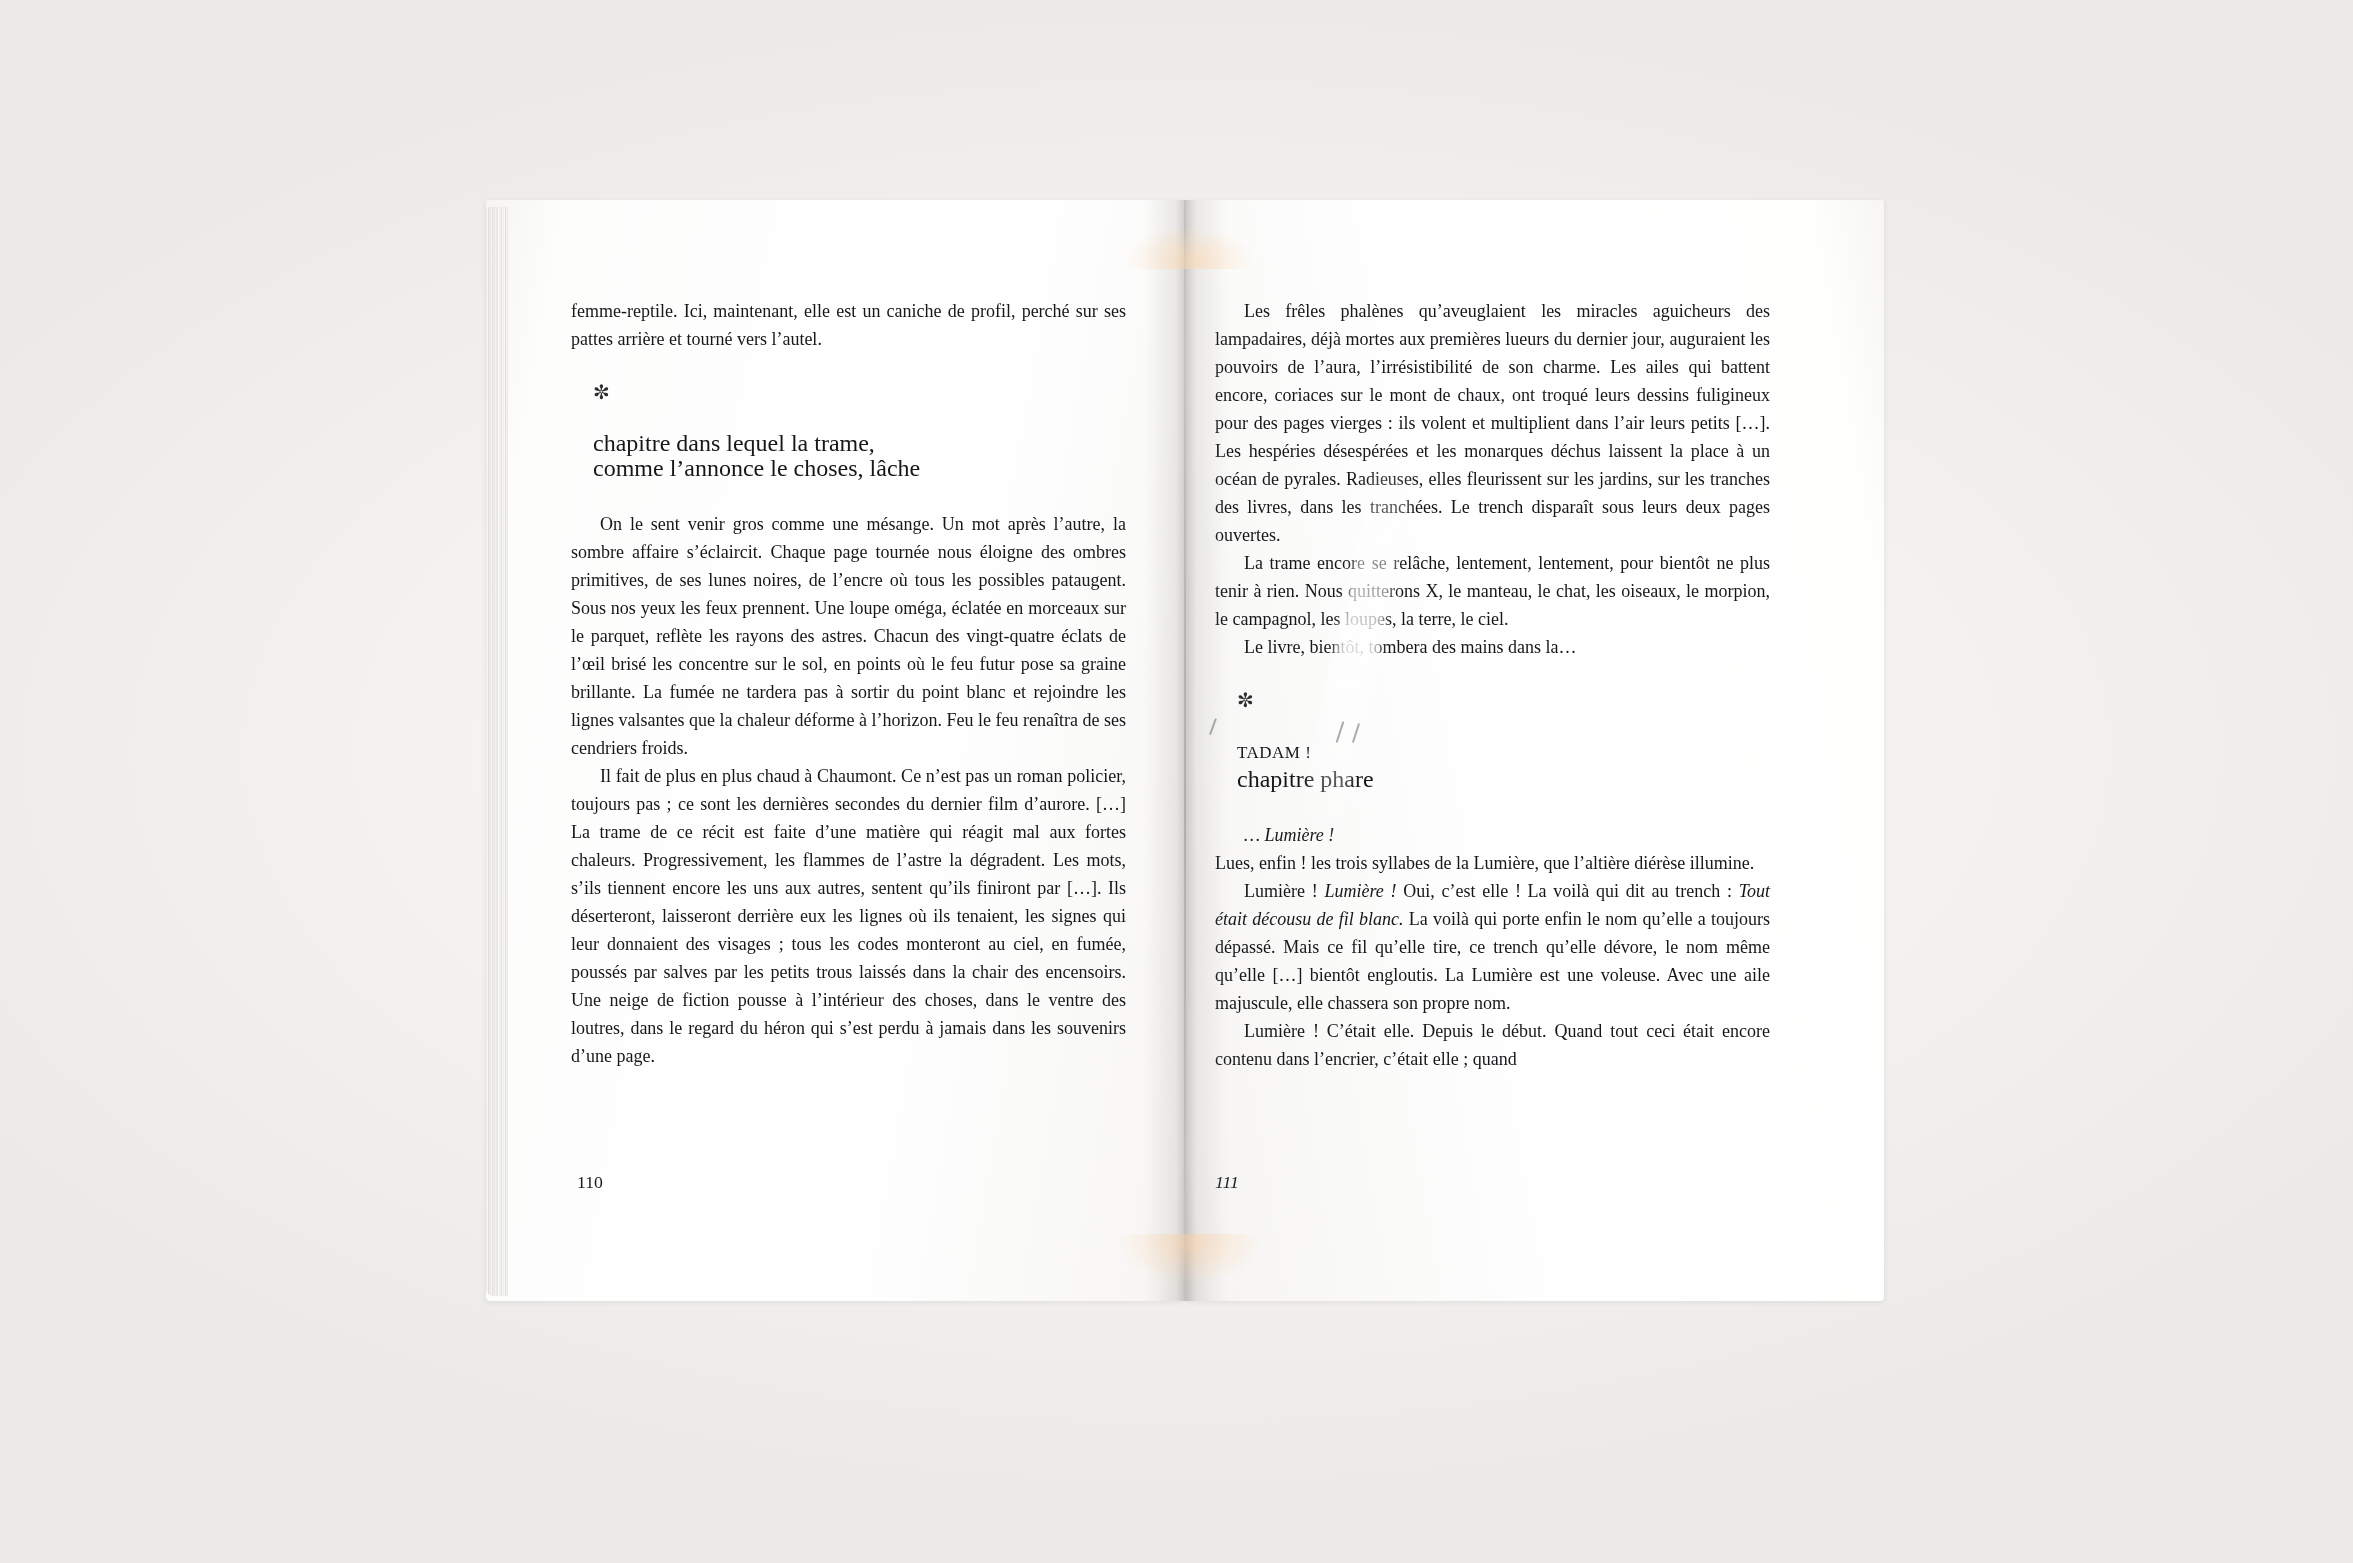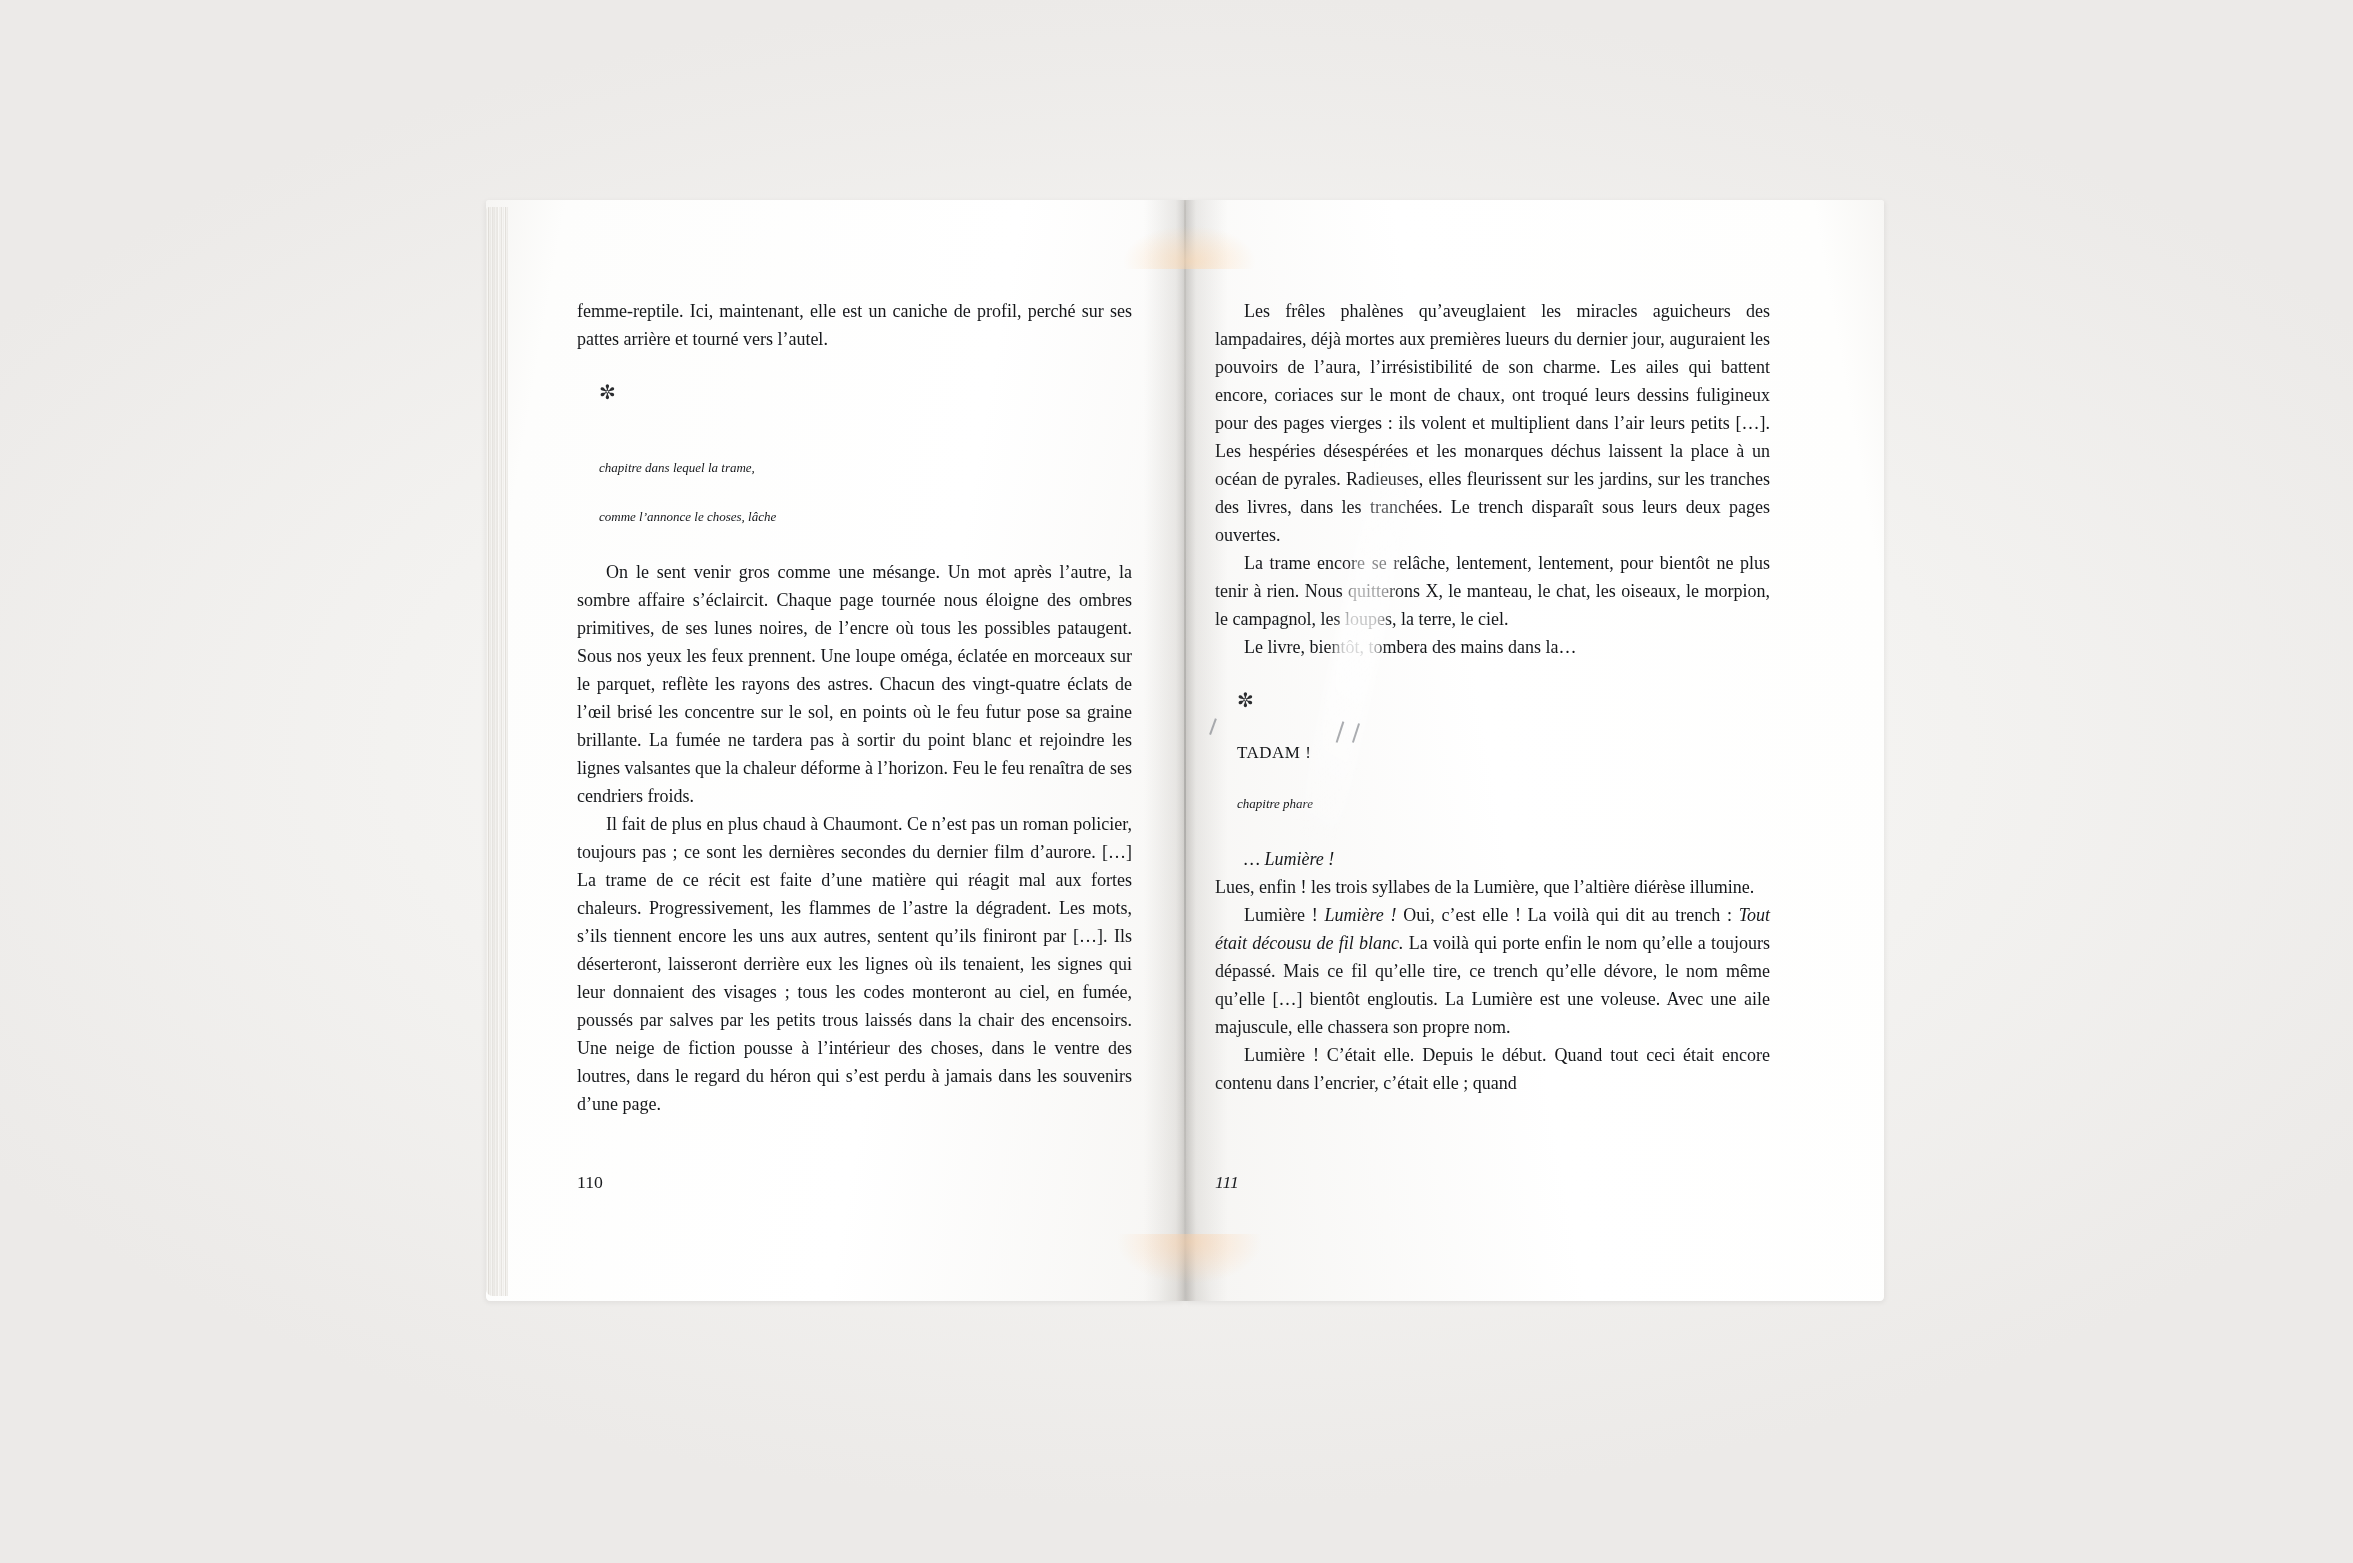--- a/index.html
+++ b/index.html
@@ -125,21 +125,21 @@
   
   .textcol {
     position: absolute;
     font-size: 18px;
     line-height: 28px;
     color: #15171a;
     text-align: justify;
     -webkit-hyphens: auto;
     hyphens: auto;
   }
-  #col-left  { left: 91px; top: 97px; width: 555px; }
+  #col-left  { left: 85px; top: 97px; width: 555px; }
   #col-right { left: 743px;  top: 97px; width: 555px; }
   #page-right .textcol { left: 29px; }
 
   .textcol p {
     margin: 0;
     text-indent: 0;
   }
   .textcol p.ind { text-indent: 29px; }
   .spacer-m { height: 29px; }
 
@@ -155,25 +155,23 @@
   
   .chap {
     margin-left: 22px;
   }
   .chap-title {
     font-size: 17px;
     letter-spacing: 0.5px;
     color: #15171a;
   }
   .chap-sub {
-    font-style: italic;
-    font-size: 13px;
+    font-size: 24px;
     line-height: 25px;
     color: #15171a;
-    margin-top: 24px;
   }
 
   em { font-style: italic; }
 
   .folio {
     position: absolute;
     font-size: 17.7px;
     color: #1a1c1f;
     bottom: 108px;
     text-align: left;

